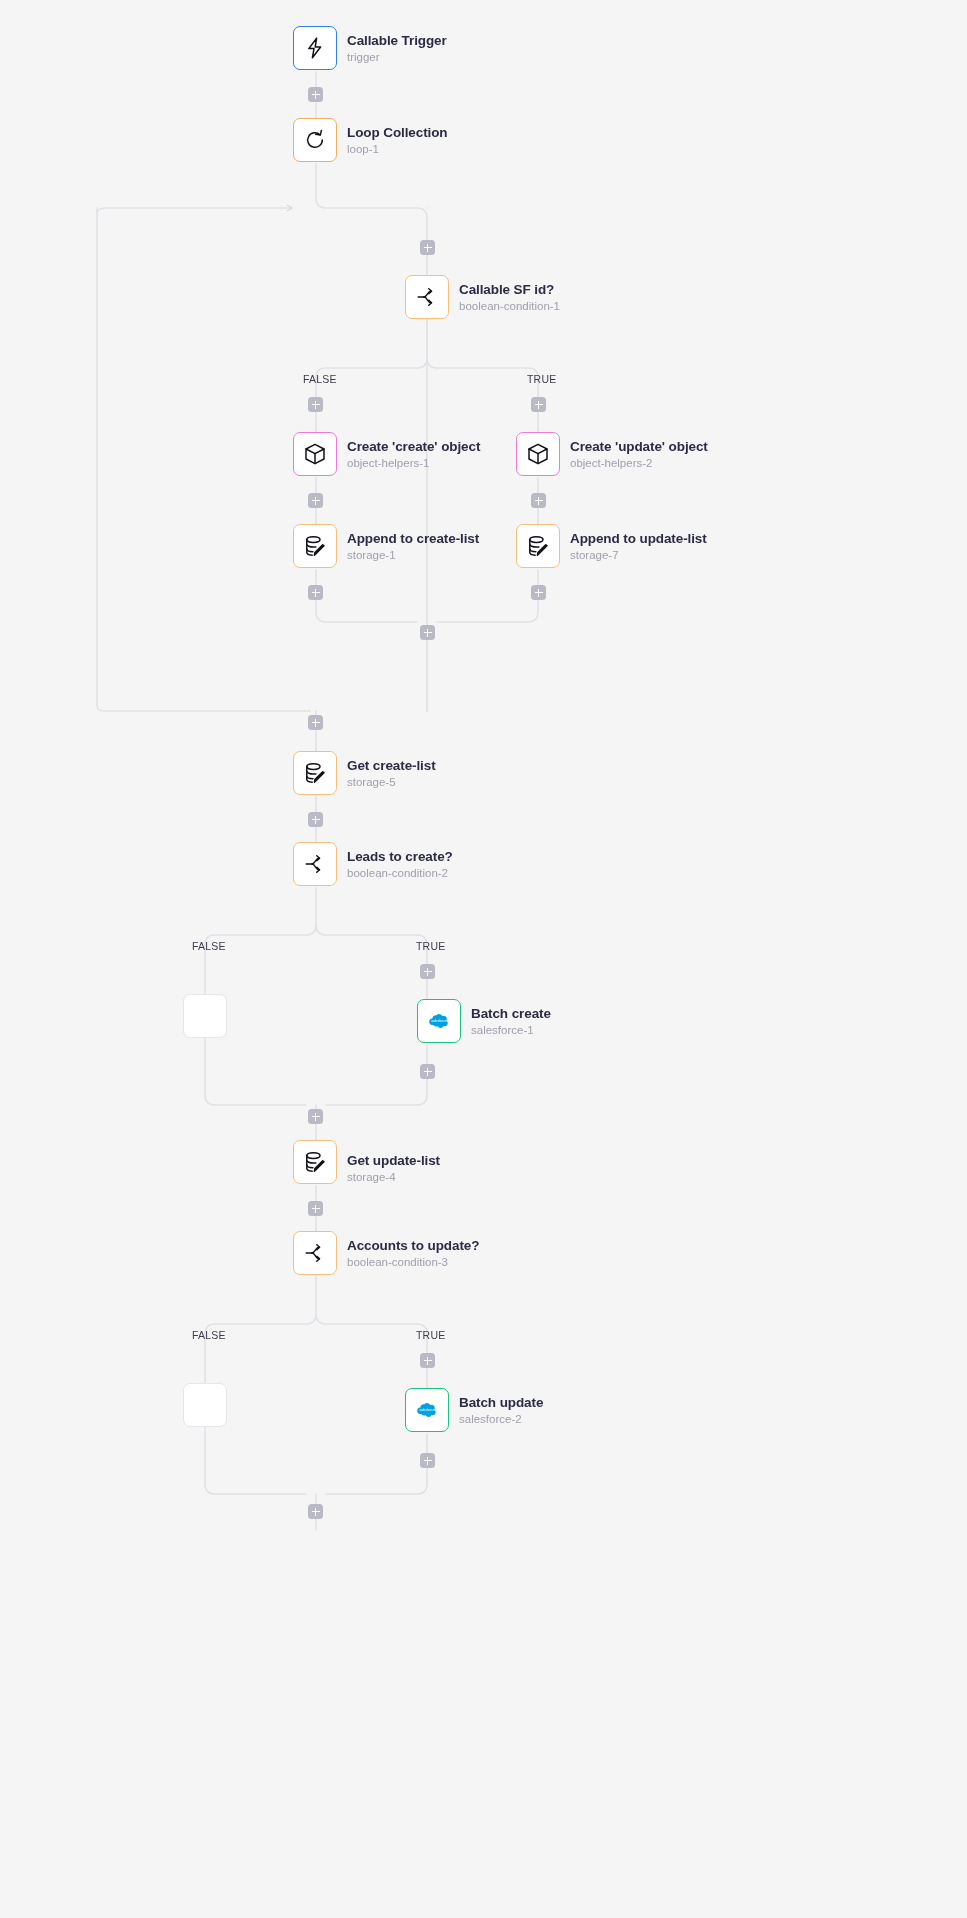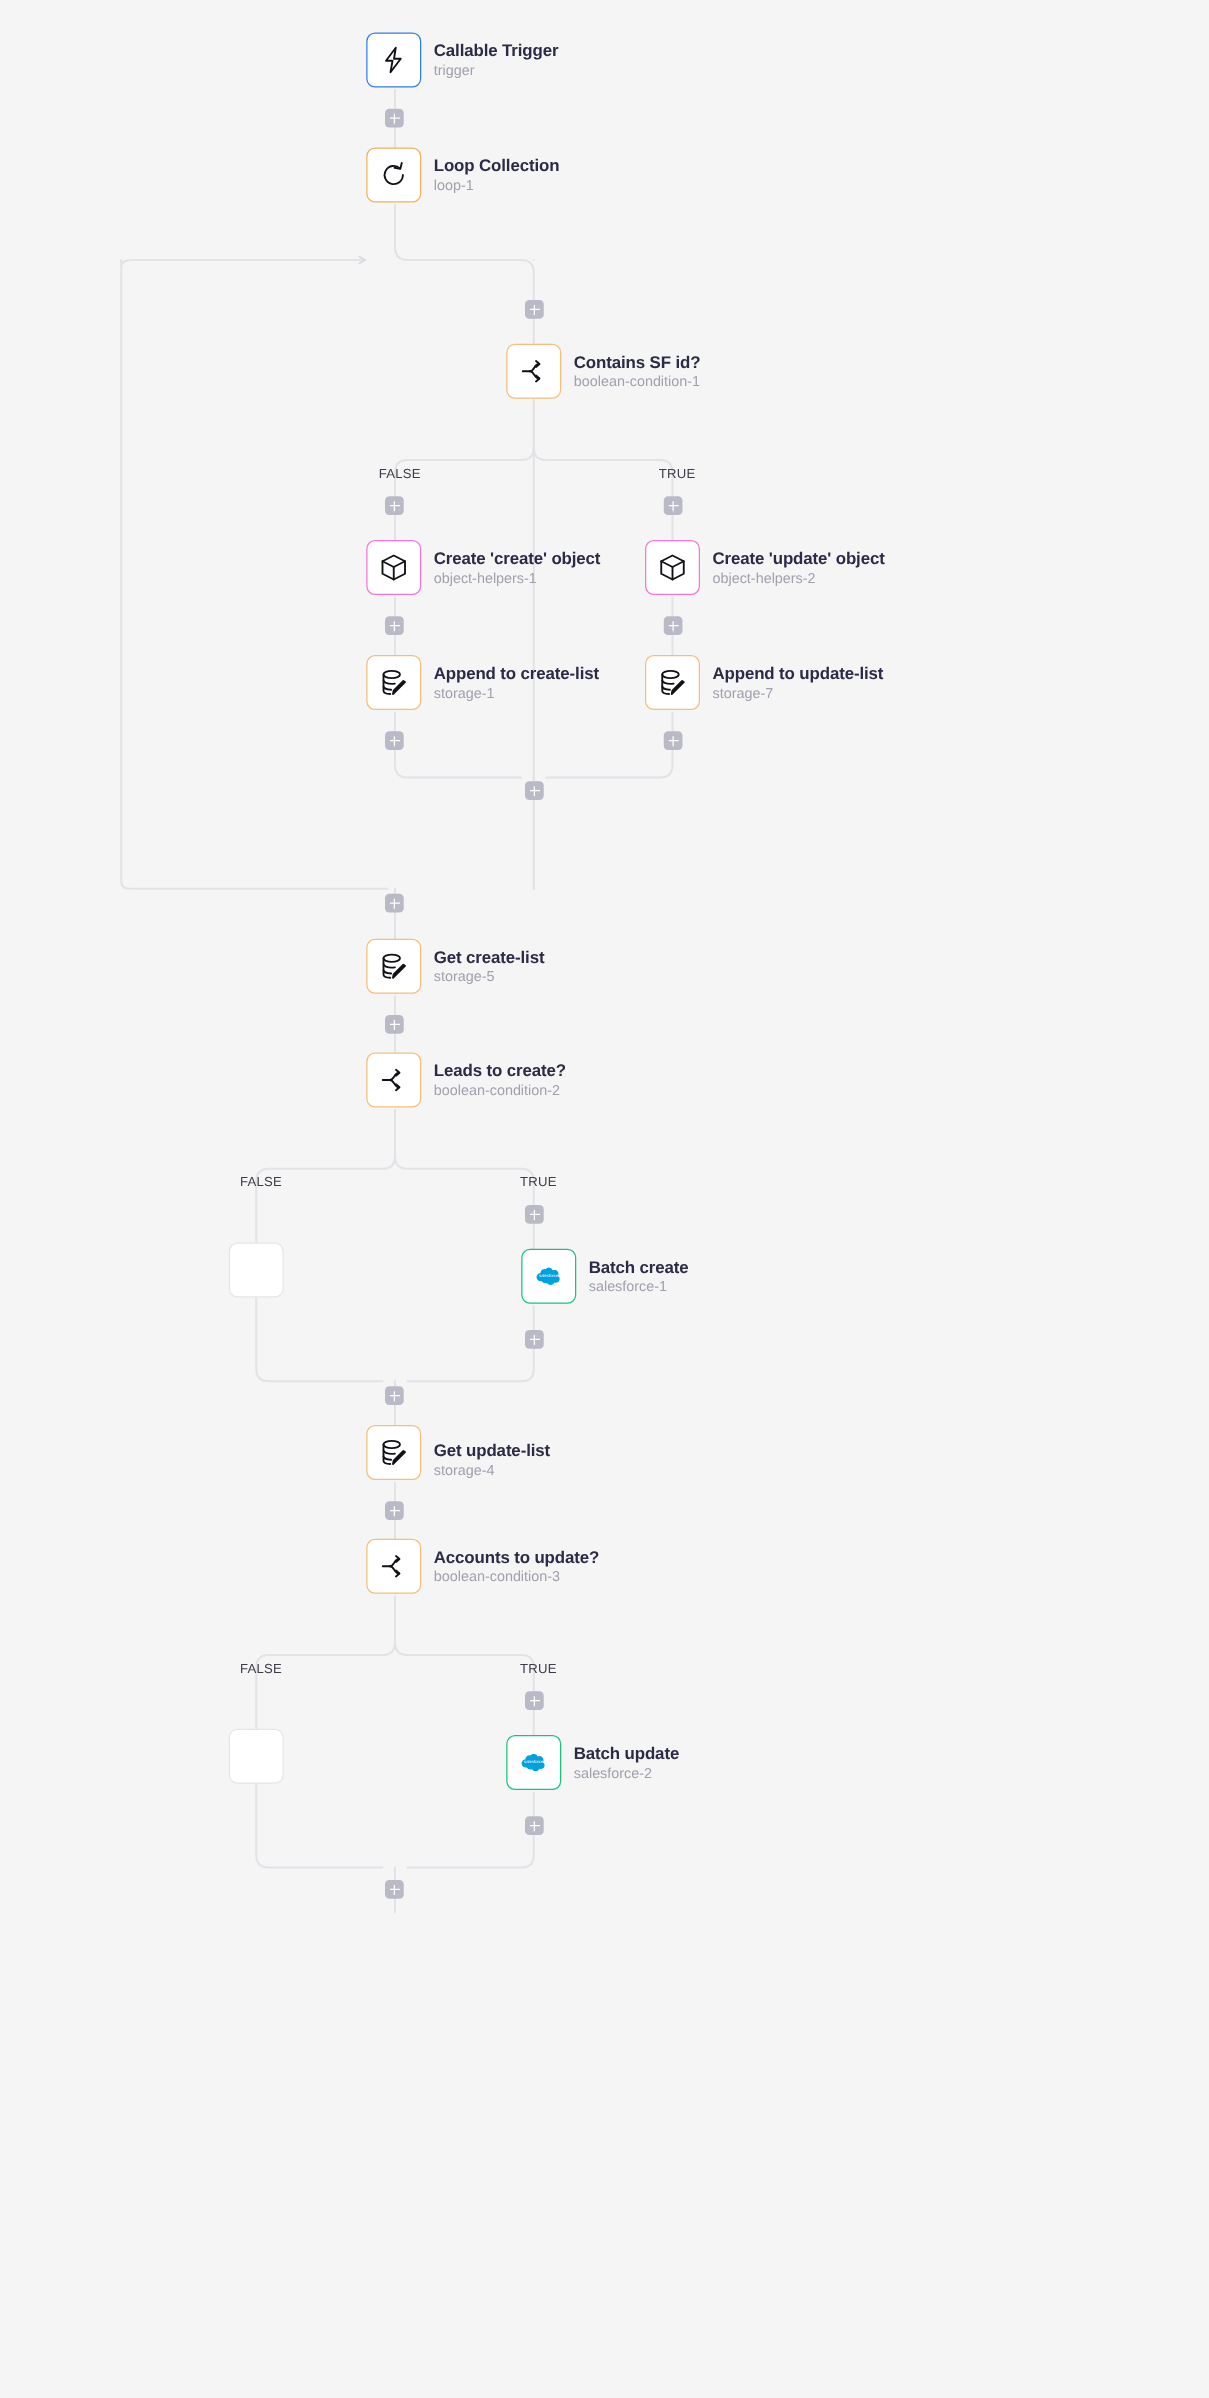--- a/index.html
+++ b/index.html
@@ -202,21 +202,21 @@
             <svg class="icon" width="26" height="26" viewBox="0 0 26 26">
               <path d="M4.2 13 L10 13" fill="none" stroke="#111118" stroke-width="1.5" stroke-linecap="round" stroke-linejoin="round"></path>
               <path d="M10 13 C13.4 13 13.4 7.2 17.2 7.2" fill="none" stroke="#111118" stroke-width="1.5" stroke-linecap="round" stroke-linejoin="round"></path>
               <path d="M10 13 C13.4 13 13.4 18.8 17.2 18.8" fill="none" stroke="#111118" stroke-width="1.5" stroke-linecap="round" stroke-linejoin="round"></path>
               <path d="M14.8 4.8 L17.6 7.2 L14.8 9.6" fill="none" stroke="#111118" stroke-width="1.5" stroke-linecap="round" stroke-linejoin="round"></path>
               <path d="M14.8 16.4 L17.6 18.8 L14.8 21.2" fill="none" stroke="#111118" stroke-width="1.5" stroke-linecap="round" stroke-linejoin="round"></path>
             </svg>
           </span>
         </div>
         <div class="node-labels">
-          <div class="node-title">Contains SF id?</div>
+          <div class="node-title">Callable SF id?</div>
           <div class="node-sub">boolean-condition-1</div>
         </div>
       </div>
       <div class="node" style="left: 293px; top: 432px;">
         <div class="node-box object">
           <span>
             <svg class="icon" width="26" height="26" viewBox="0 0 26 26">
               <path d="M13 3.4 L22 8 L22 18 L13 22.6 L4 18 L4 8 Z" fill="none" stroke="#111118" stroke-width="1.5" stroke-linecap="round" stroke-linejoin="round"></path>
               <path d="M4 8 L13 12.6 L22 8" fill="none" stroke="#111118" stroke-width="1.5" stroke-linecap="round" stroke-linejoin="round"></path>
               <path d="M13 12.6 L13 22.6" fill="none" stroke="#111118" stroke-width="1.5" stroke-linecap="round" stroke-linejoin="round"></path>

